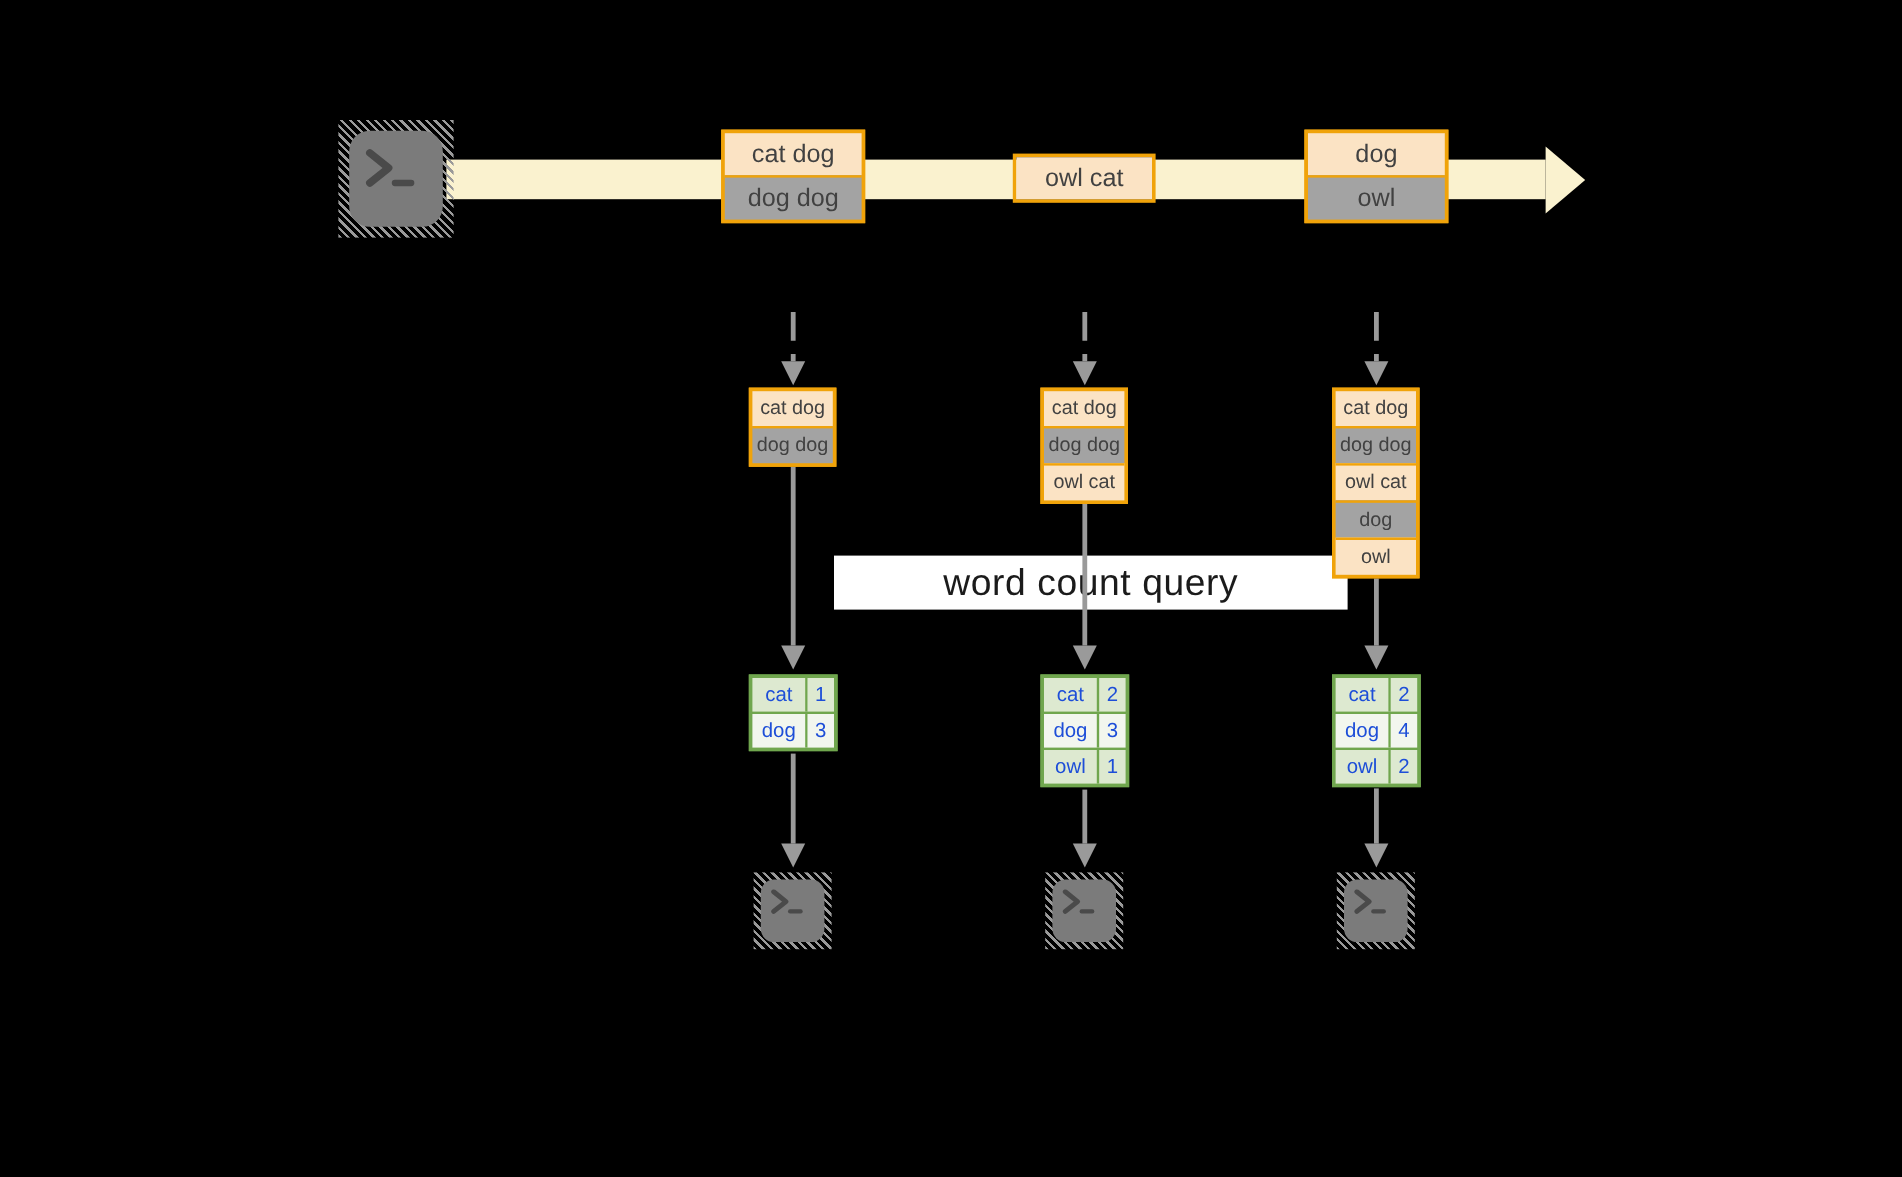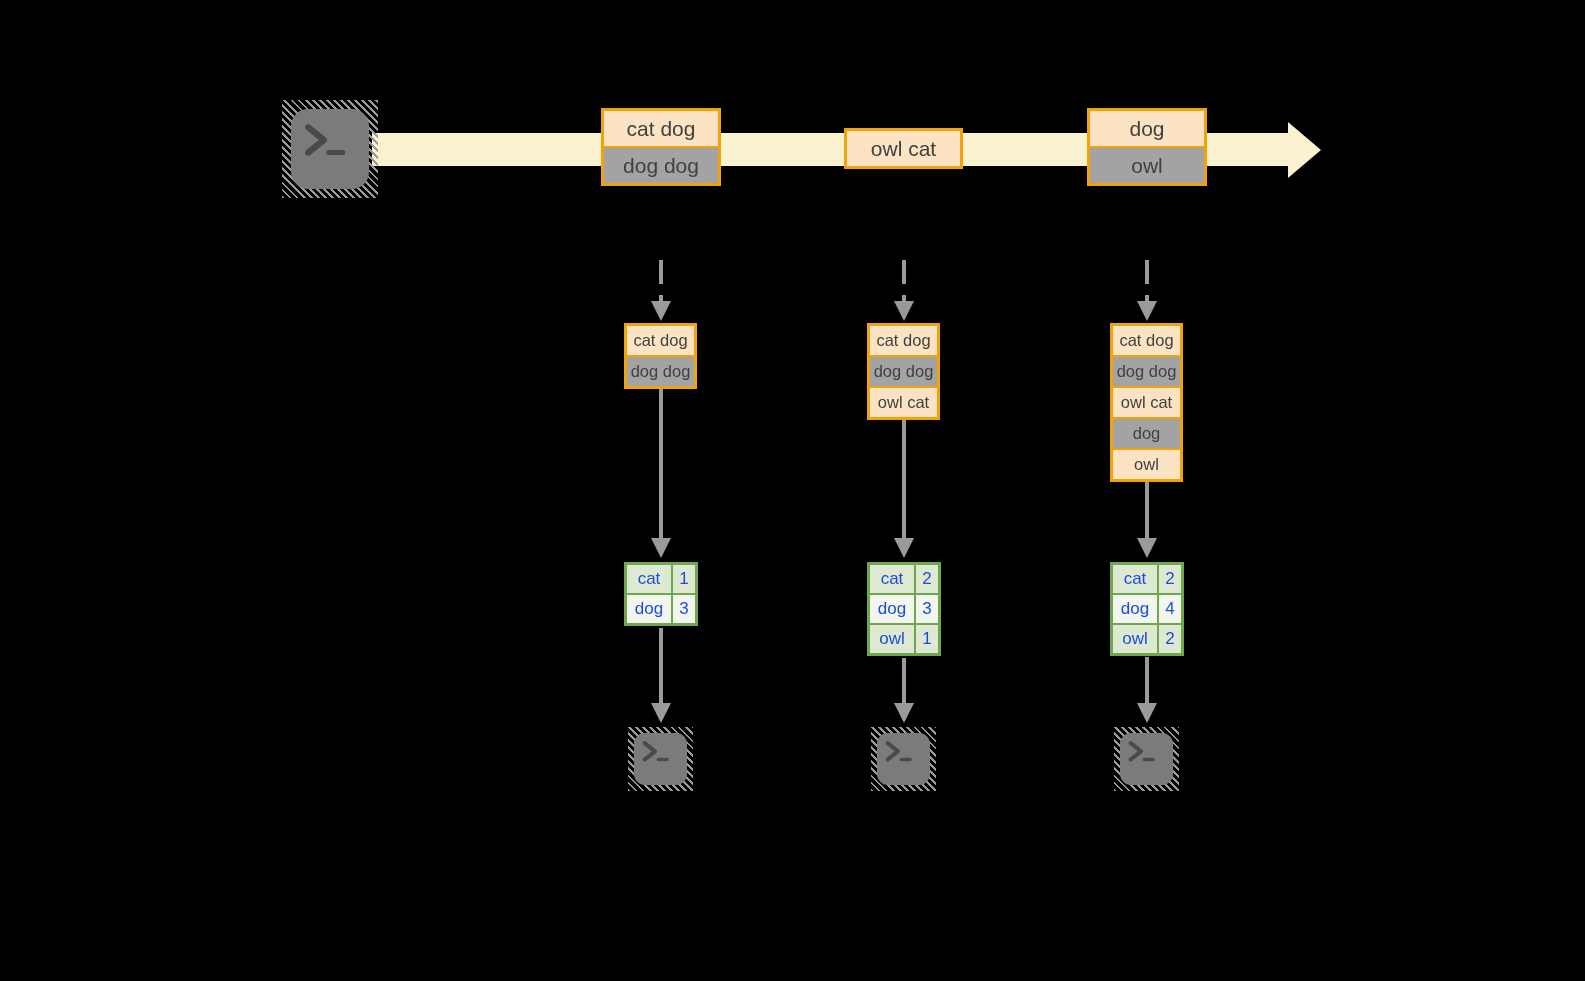--- a/index.html
+++ b/index.html
@@ -43,20 +43,23 @@
   .term-small .term-inner{inset:6px;border-radius:11px;}
   .glyph{position:absolute;}
   .term-big .glyph{left:13px;top:15px;width:46px;height:34px;}
   .term-small .glyph{left:8px;top:8px;width:30px;height:22px;}
 </style>
 </head>
 <body>
 
 <div class="canvas">
 
+  <div class="banner">
+    <span>word count query</span>
+  </div>
 
   <svg class="layer-arrows" width="1585" height="981" viewBox="0 0 1585 981">
     <defs>
       <marker id="arrow" markerUnits="userSpaceOnUse" markerWidth="26" markerHeight="26" refX="1" refY="13" orient="auto">
         <path d="M1,3 L21,13 L1,23 Z" fill="#9a9a9a"></path>
       </marker>
     </defs>
 
     <rect x="372" y="133" width="916" height="33" fill="#faf2cf"></rect>
     <polygon points="1288,122 1288,178 1321,150" fill="#faf2cf"></polygon>

